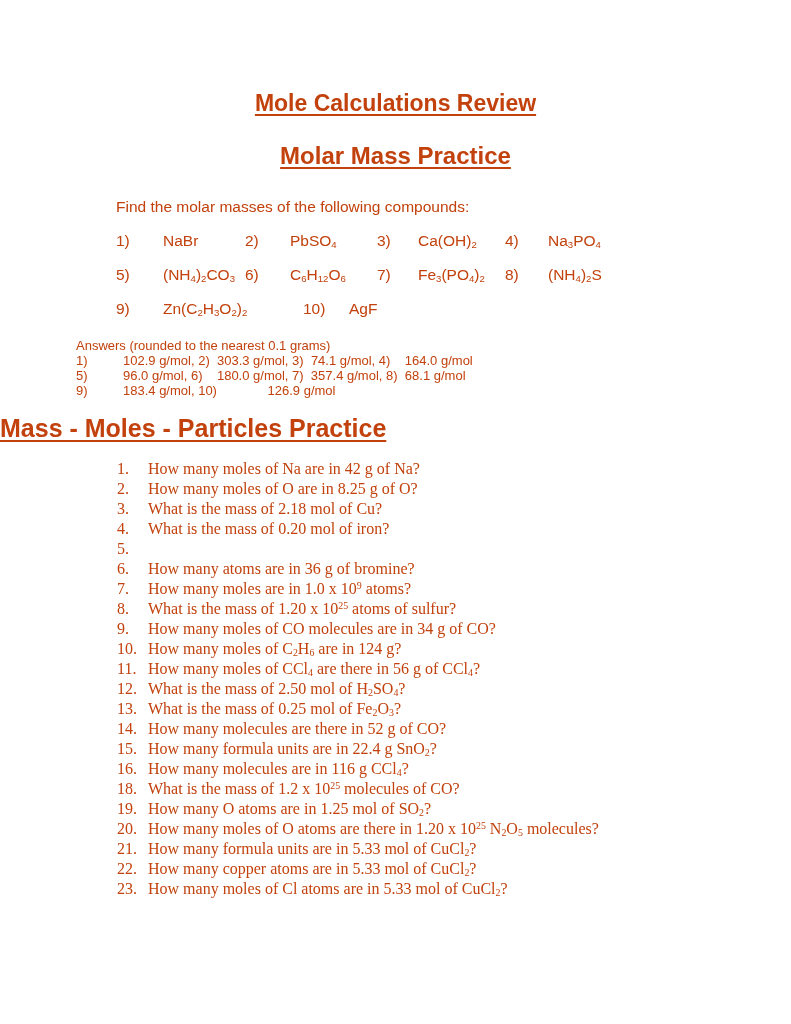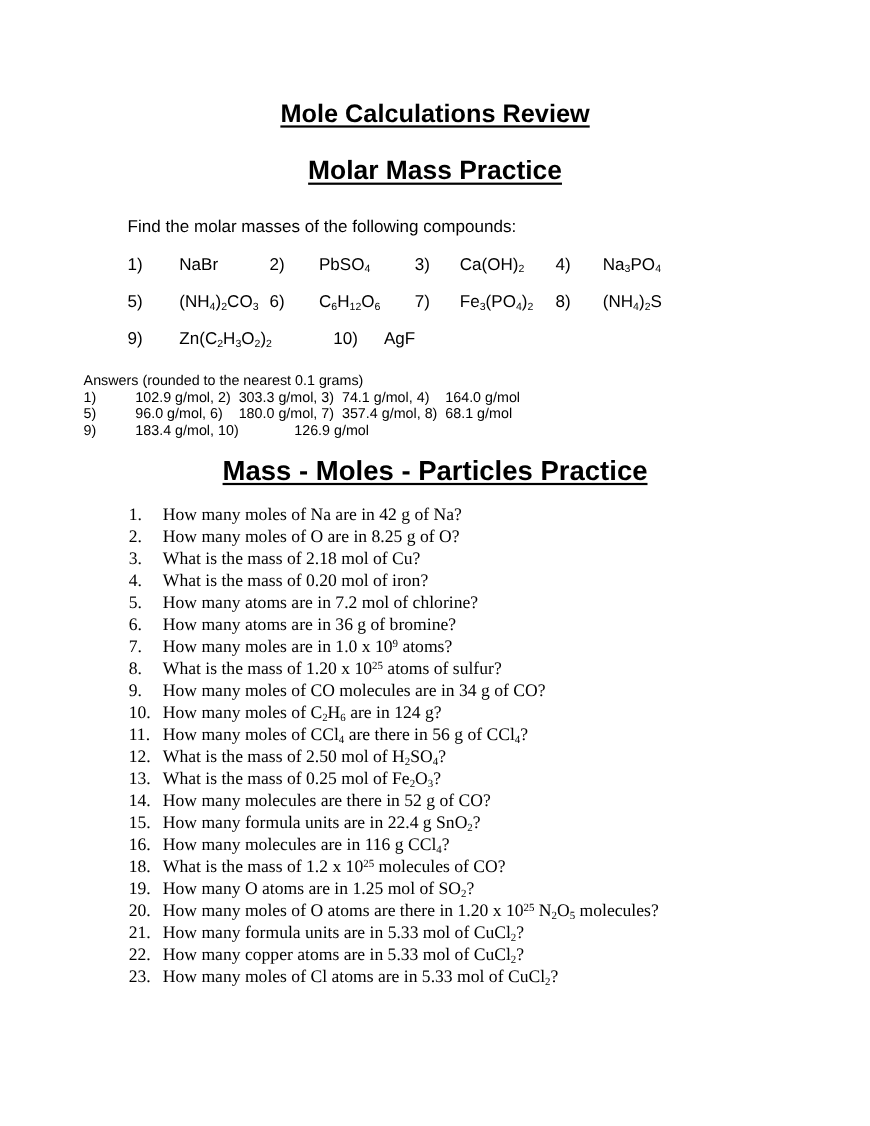--- a/index.html
+++ b/index.html
@@ -1,19 +1,19 @@
 <!DOCTYPE html>
 <html><head>
 <meta charset="utf-8">
 <style>
   html,body{margin:0;padding:0;background:#ffffff;}
   .page{
     position:relative;
     width:791px;height:1024px;
-    background:#ffffff;color:#000000;
+    background:#ffffff;color:#c2410c;
     font-family:"Liberation Sans",sans-serif;
     overflow:hidden;
   }
   .doc-title{
     margin:0;padding-top:90px;
     text-align:center;
     font-size:23px;font-weight:bold;
     line-height:26px;
   }
   .h-molar{
@@ -47,21 +47,21 @@
   }
   .answers{
     margin:20px 0 0 76px;
     font-size:13px;line-height:15px;
   }
   .answer-line{display:flex;}
   .answer-num{flex:none;width:47px;white-space:pre;}
   .answer-text{white-space:pre;}
   .h-mass{
     margin:16px 0 0;
-    text-align:center;
+    text-align:left;
     font-size:25px;font-weight:bold;
     line-height:29px;
   }
   .questions{
     list-style:none;
     margin:16px 0 0;
     padding:0 20px 0 117px;
     font-family:"Liberation Serif",serif;
     font-size:16px;line-height:20px;
   }
@@ -145,21 +145,20 @@
       <span class="q-text">What is the mass of 2.18 mol of Cu?</span>
     </li>
 
     <li class="q-row">
       <span class="q-num">4.</span>
       <span class="q-text">What is the mass of 0.20 mol of iron?</span>
     </li>
 
     <li class="q-row">
       <span class="q-num">5.</span>
-      <span class="q-text">How many atoms are in 7.2 mol of chlorine?</span>
     </li>
 
     <li class="q-row">
       <span class="q-num">6.</span>
       <span class="q-text">How many atoms are in 36 g of bromine?</span>
     </li>
 
     <li class="q-row">
       <span class="q-num">7.</span>
       <span class="q-text">How many moles are in 1.0 x 10<sup>9</sup> atoms?</span>

